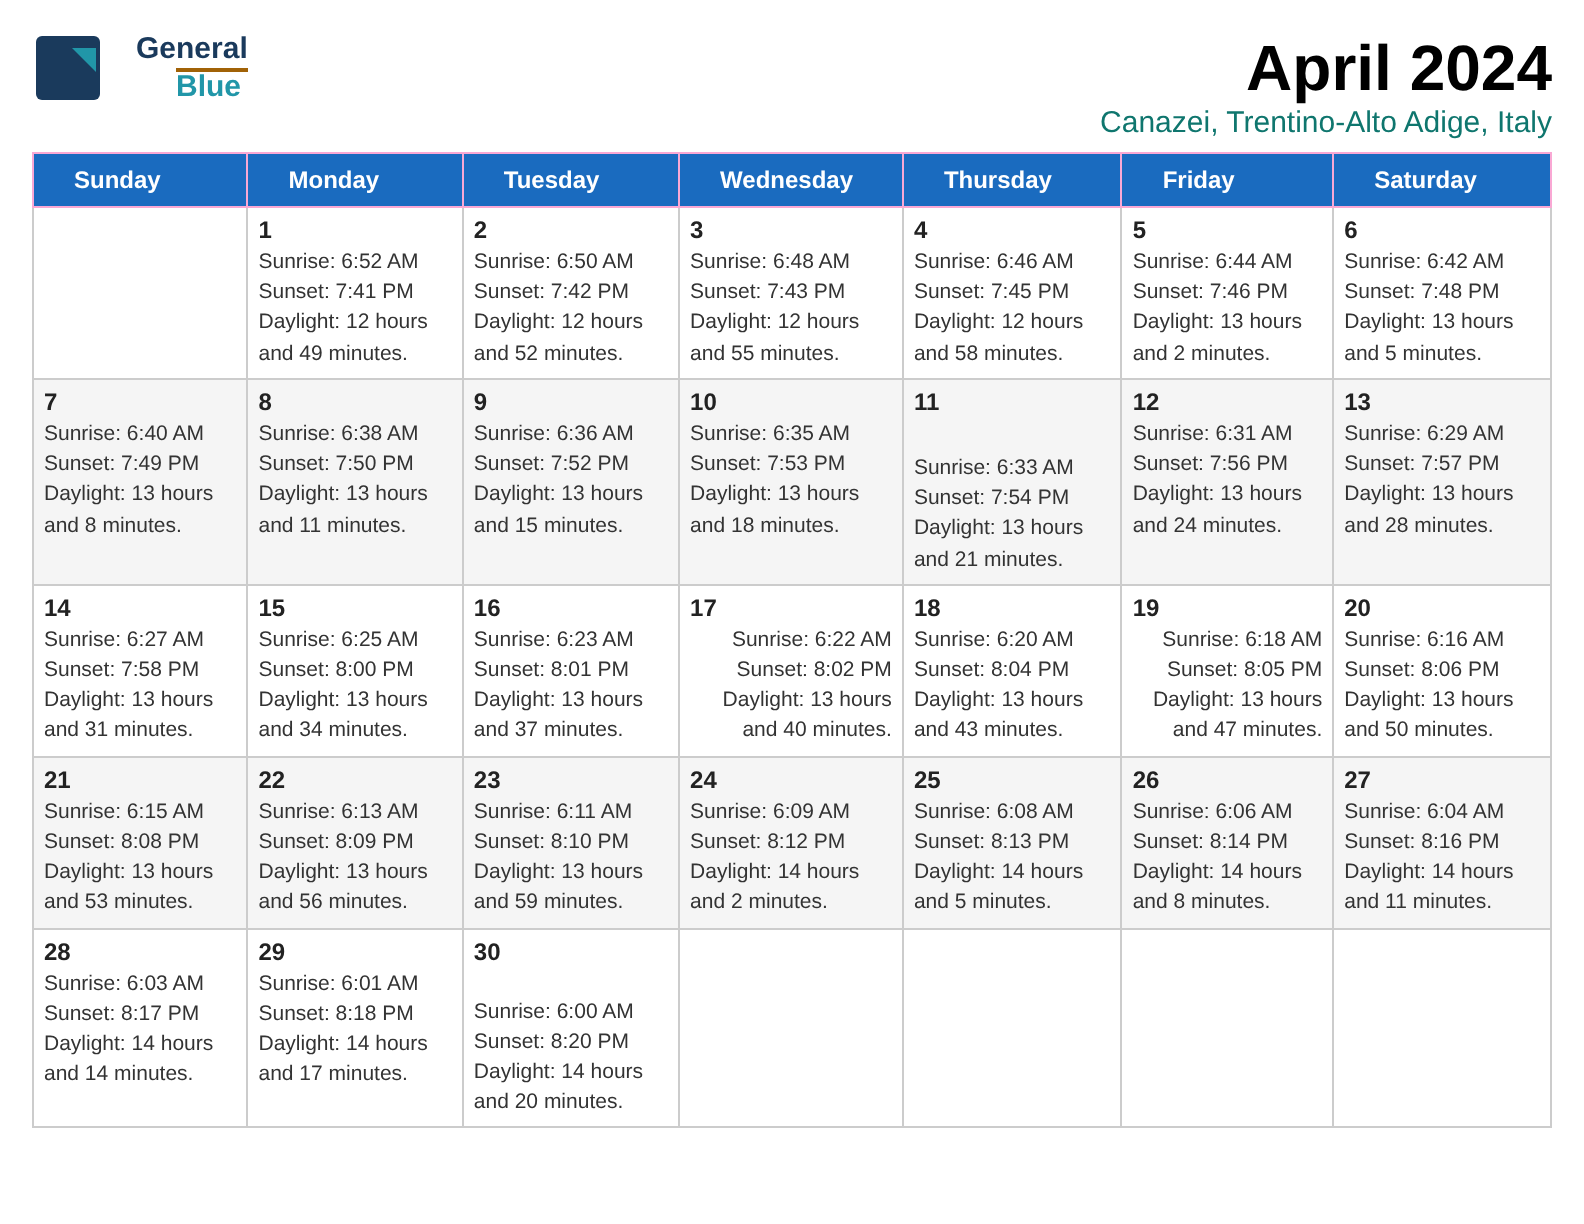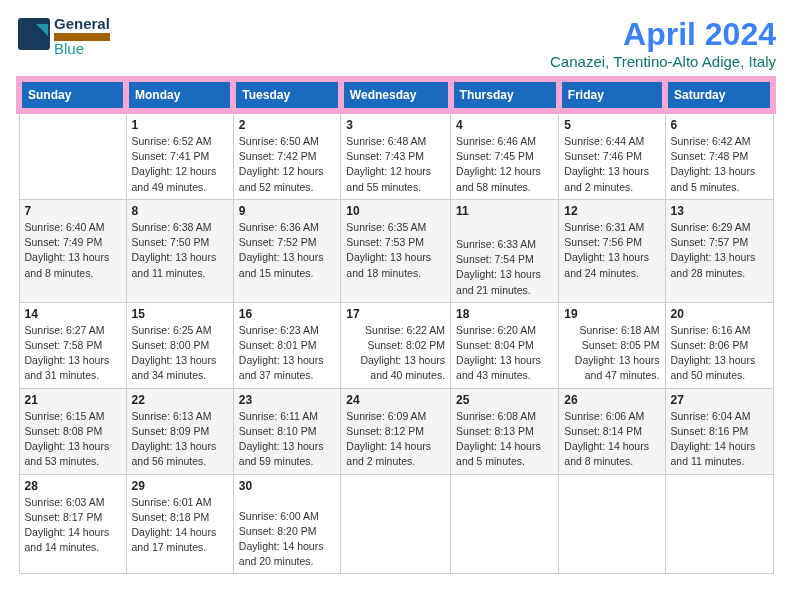--- a/index.html
+++ b/index.html
@@ -20,39 +20,39 @@
       display: flex;
       flex-direction: column;
       align-items: flex-start;
     }
     .title-area {
       text-align: right;
     }
     .main-title {
       font-size: 32px;
       font-weight: bold;
-      color: #3b82f6;
+      color: #000000;
     }
     .subtitle {
       font-size: 15px;
       color: #0f766e;
     }
     .calendar-table {
       width: 100%;
       border-collapse: collapse;
       font-size: 11px;
     }
     .calendar-table th {
       background: #1a6bbf;
       color: #fff;
       text-align: left;
-      padding: 6px 6px;
+      padding: 6px 20px;
       font-size: 12px;
       font-weight: bold;
-      border: 6px solid #f9a8d4;
+      border: 1px solid #f9a8d4;
     }
     .calendar-table td {
       border: 1px solid #ccc;
       padding: 4px 5px;
       vertical-align: top;
       width: 113px;
       min-height: 80px;
       background: #fff;
     }
     .calendar-table tr:nth-child(even) td {
@@ -71,30 +71,30 @@
     }
     .empty-cell {
       background: #fff !important;
     }
   </style>
 </head>
 <body>
 
 <div class="header-area">
   <div class="logo">
-    <div style="display:flex;align-items:flex-start;gap:2px;">
+    <div style="display:flex;align-items:flex-end;gap:16px;">
       <div style="position:relative;width:36px;height:36px;">
         <svg width="36" height="36" viewBox="0 0 36 36">
           <rect x="2" y="2" width="32" height="32" rx="3" fill="#1a3a5c"></rect>
           <polygon points="20,8 32,8 32,20" fill="#2196a8"></polygon>
         </svg>
       </div>
       <div>
         <div style="font-size:15px;font-weight:bold;color:#1a3a5c;line-height:1.1;">General</div>
-        <div style="font-size:15px;font-weight:normal;color:#2196a8;line-height:1.1;border-top:8px solid #a16207;">Blue</div>
+        <div style="font-size:15px;font-weight:bold;color:#2196a8;line-height:1.1;border-top:2px solid #a16207;margin-left:20px;">Blue</div>
       </div>
     </div>
   </div>
   <div class="title-area">
     <div class="main-title">April 2024</div>
     <div class="subtitle">Canazei, Trentino-Alto Adige, Italy</div>
   </div>
 </div>
 
 <table class="calendar-table">

